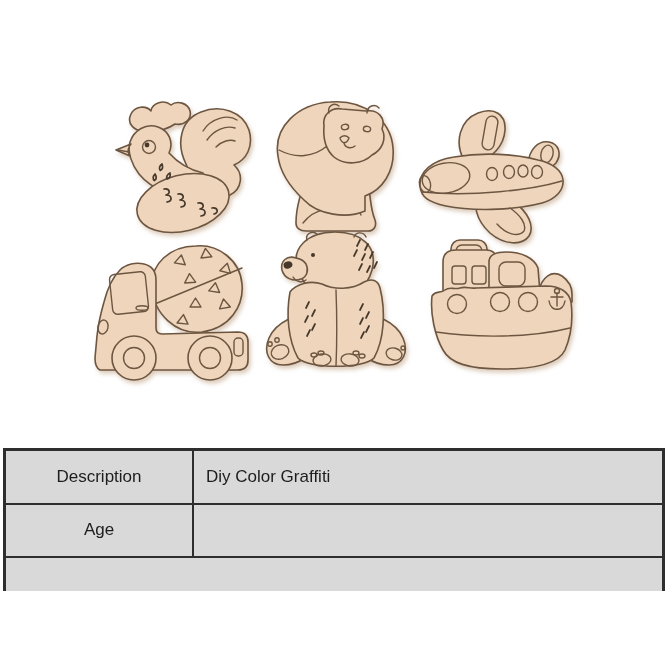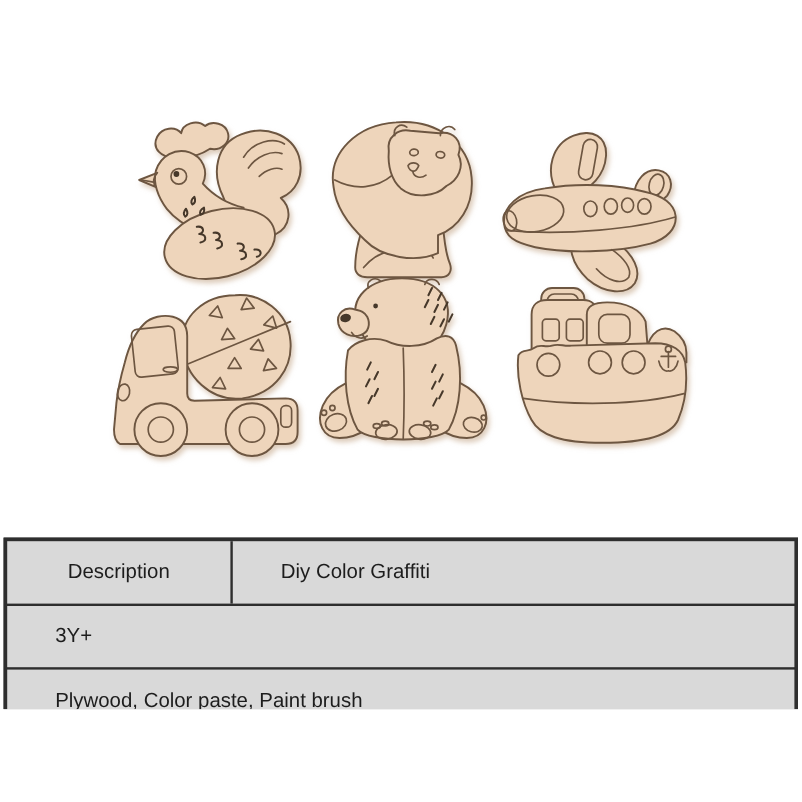--- a/index.html
+++ b/index.html
@@ -13,21 +13,21 @@
   .dark{fill:none;stroke:#46382a;stroke-width:1.7;stroke-linecap:round;stroke-linejoin:round;}
   .filldark{fill:#46382a;stroke:none;}
   
   .spec-table{position:absolute;left:3px;top:448px;width:662px;height:218px;
               box-sizing:border-box;border:3px solid #2e2e2e;background:#2e2e2e;
               display:grid;grid-template-rows:repeat(4,1fr);row-gap:2px;}
   .spec-row{display:flex;background:#d9d9d9;}
   .spec-label{width:188px;box-sizing:border-box;border-right:2px solid #2e2e2e;
               display:flex;align-items:center;justify-content:center;
               font-size:17px;color:#1d1d1d;}
-  .spec-value{flex:1;display:flex;align-items:center;padding-left:40px;
+  .spec-value{flex:1;display:flex;align-items:center;padding-left:12px;
               font-size:17px;color:#1d1d1d;}
 </style>
 </head>
 <body>
 
 <div class="screen">
 
   <div class="photo-area">
 
     <svg class="piece" style="left:106px;top:100px" width="152" height="138" viewBox="0 0 152 138">
@@ -155,22 +155,21 @@
   </div>
 
   <div class="spec-table">
 
     <div class="spec-row">
       <div class="spec-label">Description</div>
       <div class="spec-value">Diy Color Graffiti</div>
     </div>
 
     <div class="spec-row">
-      <div class="spec-value">3Y+</div>
+      <div class="spec-label">Age</div>
     </div>
 
     <div class="spec-row">
-      <div class="spec-value">Plywood, Color paste, Paint brush</div>
     </div>
 
 
   </div>
 </div>
 
 </body></html>

